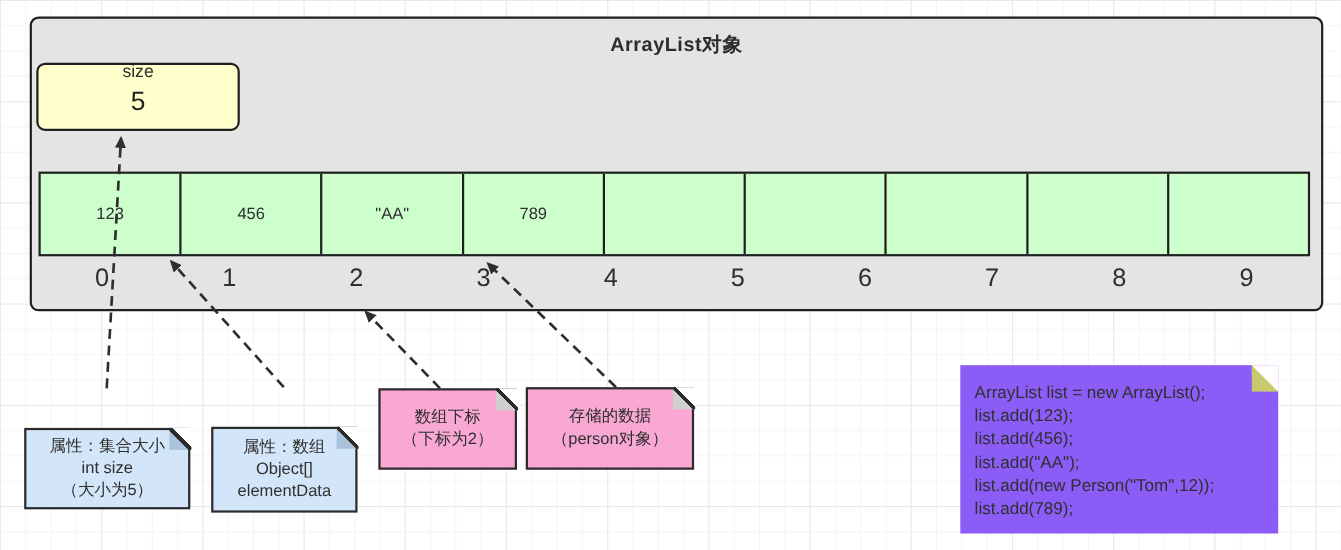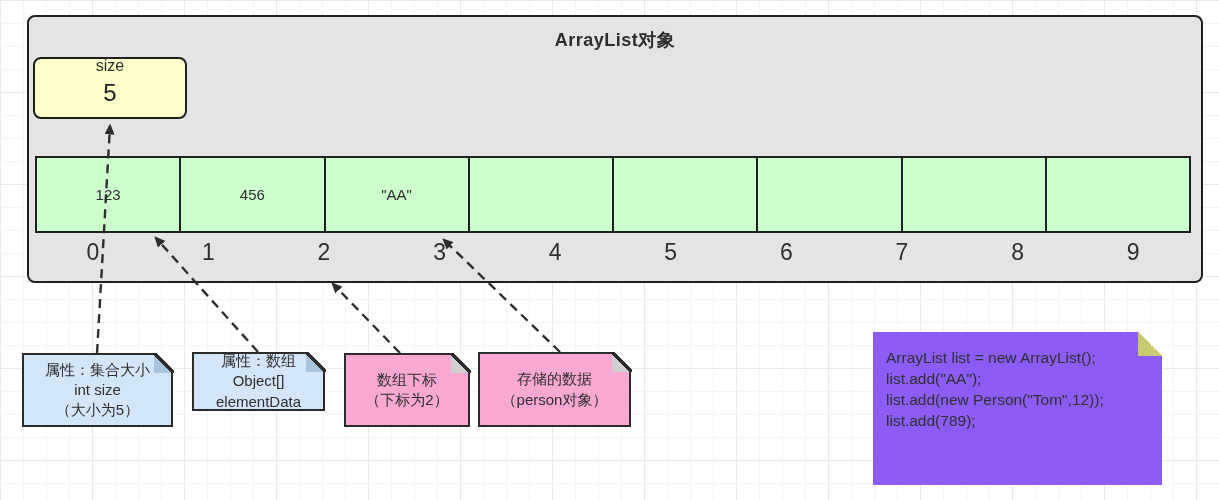--- a/index.html
+++ b/index.html
@@ -21,21 +21,21 @@
     left:27px;top:15px;width:1176px;height:268px;
     background:#e4e4e4;border:2.5px solid #1f1f1f;border-radius:8px;
   }
   .panel-title{
     left:27px;top:28px;width:1176px;text-align:center;
     font-size:18px;font-weight:700;color:#2d2d2d;letter-spacing:.5px;
   }
 
   
   .size-box{
-    left:33px;top:57px;width:154px;height:62px;
+    left:33px;top:57px;width:185px;height:62px;
     background:#ffffcc;border:2.5px solid #1f1f1f;border-radius:8px;
     display:flex;flex-direction:column;align-items:center;justify-content:flex-start;
   }
   .size-label{font-size:16px;line-height:16px;margin-top:-1px;color:#2d2d2d;}
   .size-value{font-size:24px;line-height:30px;margin-top:4px;color:#222;}
 
   
   .array-row{
     left:35px;top:156px;width:1156px;height:77px;
     display:flex;background:#ccffcc;border:2.5px solid #1f1f1f;
@@ -54,29 +54,29 @@
   .index-row span{
     flex:1;text-align:center;font-size:23px;color:#2e2e2e;
   }
 
   
   .note{
     border:2.5px solid #2b2b2b;
     display:flex;flex-direction:column;align-items:center;justify-content:center;
     text-align:center;font-size:15px;line-height:1.35;color:#2f2f2f;
   }
-  .note.blue{background:#d3e5f8;}
+  .note.blue{background:#d3e5f8;margin-top:36px;}
   .note.white{background:#f9a8d4;}
   .fold{
     position:absolute;top:-2.5px;right:-2.5px;width:20px;height:20px;
   }
   .fold.blue{background:linear-gradient(225deg,#ffffff 0 44%,#2b2b2b 44% 56%,#a9c3dd 56% 100%);}
   .fold.white{background:linear-gradient(225deg,#ffffff 0 44%,#2b2b2b 44% 56%,#cfcfcf 56% 100%);}
   .note1{left:22px;top:353px;width:151px;height:74px;}
-  .note2{left:192px;top:352px;width:133px;height:59px;text-align:center;}
+  .note2{left:192px;top:352px;width:133px;height:78px;text-align:center;}
   .note3{left:344px;top:353px;width:126px;height:74px;}
   .note4{left:478px;top:352px;width:153px;height:75px;}
 
   
   .sticky{
     left:873px;top:332px;width:289px;height:153px;
     background:#8b5cf6;
     padding:15px 8px 0 13px;
     font-size:15.5px;line-height:1.36;color:#2f2f2f;
   }
@@ -95,20 +95,21 @@
 
 <div class="abs size-box">
   <div class="size-label">size</div>
   <div class="size-value">5</div>
 </div>
 
 <div class="abs array-row">
   <div class="cell">123</div>
   <div class="cell">456</div>
   <div class="cell">"AA"</div>
+  <div class="cell">789</div>
   <div class="cell"></div>
   <div class="cell"></div>
   <div class="cell"></div>
   <div class="cell"></div>
   <div class="cell"></div>
 </div>
 
 <div class="abs index-row">
   <span>0</span>
   <span>1</span>
@@ -152,17 +153,19 @@
   <div class="fold white"></div>
 </div>
 <div class="abs note white note4">
   <div>存储的数据</div>
   <div>（person对象）</div>
   <div class="fold white"></div>
 </div>
 
 <div class="abs sticky">
   <div>ArrayList list = new ArrayList();</div>
+  <div>list.add(123);</div>
+  <div>list.add(456);</div>
   <div>list.add("AA");</div>
   <div>list.add(new Person("Tom",12));</div>
   <div>list.add(789);</div>
   <div class="fold-y"></div>
 </div>
 
 </body></html>

